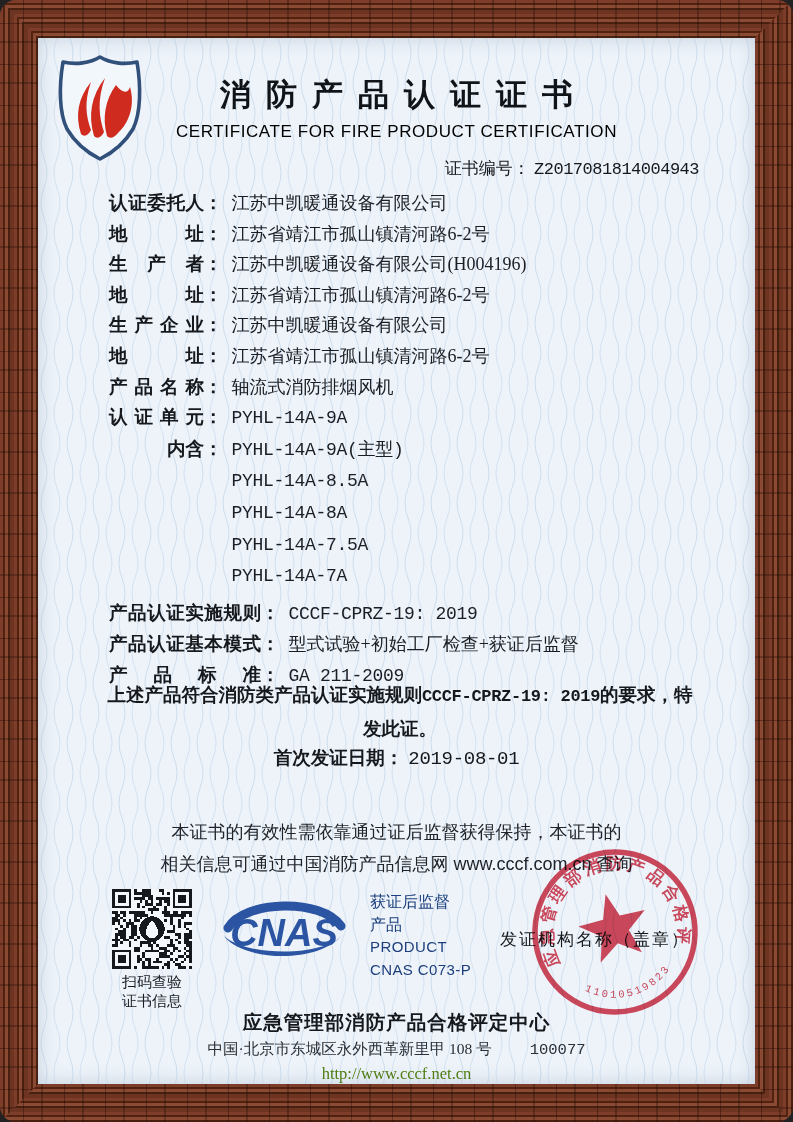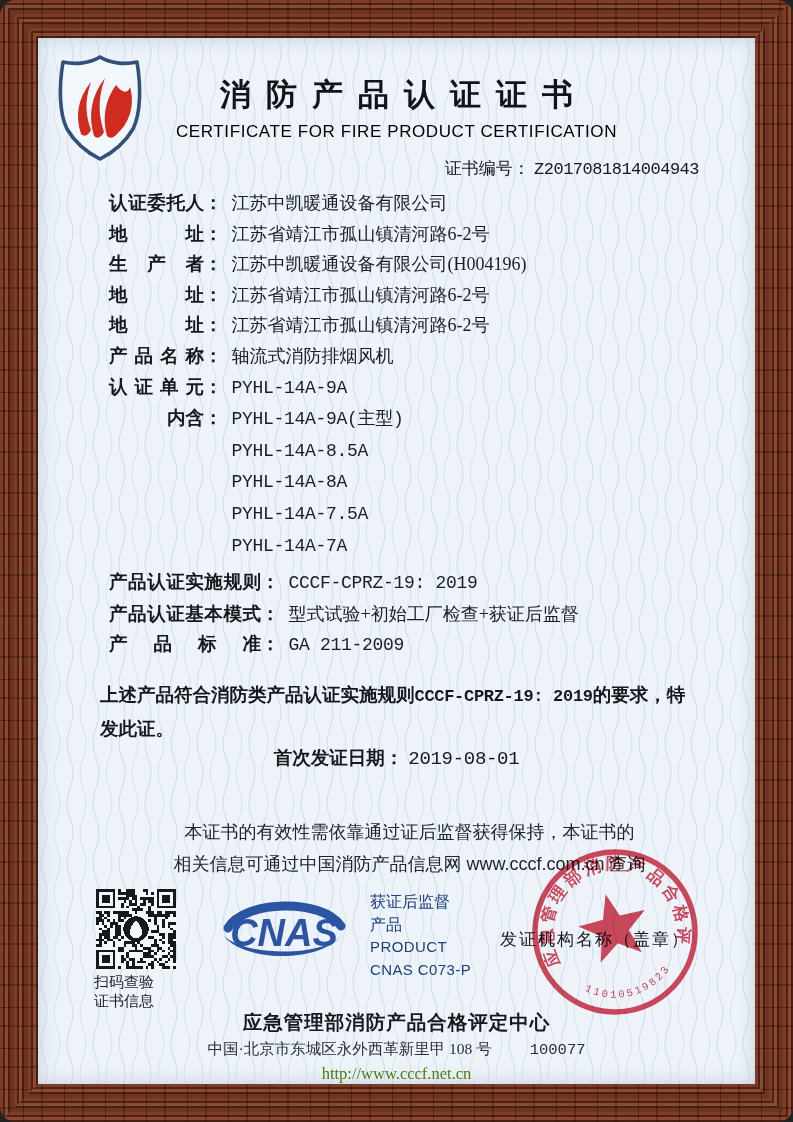--- a/index.html
+++ b/index.html
@@ -39,33 +39,33 @@
        font-family:"Liberation Sans",sans-serif;font-weight:700;font-size:18.5px;vertical-align:baseline;}
   .colon{font-family:"Liberation Sans",sans-serif;font-weight:700;font-size:18.5px;}
   .row.inner .lbl{text-align-last:right;}
   .row.wide .lbl{width:152px;}
   .row.gap{margin-top:6px;}
   .val{font-size:18px;margin-left:9px;color:#1a1e24;}
   .mono{font-family:"Liberation Mono",monospace;font-size:18px;letter-spacing:-.3px;}
   .hidden{visibility:hidden;}
   
   .statement{position:absolute;left:62px;top:641px;width:600px;line-height:31.5px;
-             font-family:"Liberation Sans",sans-serif;font-weight:700;font-size:18.5px;}
+             font-family:"Liberation Sans",sans-serif;font-weight:700;font-size:18.5px;text-align:center;}
   .statement .mono{font-weight:700;font-size:17px;}
   .first-issue{position:absolute;left:0;top:707px;width:100%;text-align:center;
                font-family:"Liberation Sans",sans-serif;font-weight:700;font-size:18.5px;}
   .first-issue .mono{font-weight:400;font-size:19px;}
   .issue-line{position:absolute;left:62px;top:738px;width:620px;
               font-family:"Liberation Sans",sans-serif;font-weight:700;font-size:18.5px;}
   .issue-line .val2{font-family:"Liberation Serif",serif;font-weight:400;font-size:18px;}
   .issue-line .spacer{display:inline-block;width:26px;}
   .notice{position:absolute;left:0;top:778px;width:100%;text-align:center;line-height:32px;
-          font-family:"Liberation Sans",sans-serif;font-size:18px;color:#20252b;padding-left:13px;}
+          font-family:"Liberation Sans",sans-serif;font-size:18px;color:#20252b;}
   
-  .qr-wrap{position:absolute;left:56px;top:851px;width:84px;}
+  .qr-wrap{position:absolute;left:72px;top:851px;width:84px;text-align:center;}
   .qr-wrap svg{width:80px;height:80px;display:block;margin:0 auto;}
   .qr-caption{font-size:15px;line-height:19px;margin-top:4px;color:#1a1e24;}
   .cnas-logo{position:absolute;left:178px;top:856px;width:136px;height:72px;}
   .cnas-text{position:absolute;left:332px;top:853px;line-height:22.5px;color:#1d3f7d;
              font-family:"Liberation Sans",sans-serif;font-size:16px;}
   .cnas-text .en{font-size:15px;letter-spacing:.4px;}
   .issuer-caption{position:absolute;left:462px;top:890px;z-index:1;font-size:17px;
                   letter-spacing:2px;white-space:nowrap;color:#14171b;}
   .stamp{position:absolute;left:487px;top:804px;width:180px;height:180px;z-index:2;
          mix-blend-mode:multiply;opacity:.92;}
@@ -112,20 +112,23 @@
         <span class="lbl">认证委托人</span><span class="colon">：</span><span class="val">江苏中凯暖通设备有限公司</span>
       </div>
       <div class="row">
         <span class="lbl">地址</span><span class="colon">：</span><span class="val">江苏省靖江市孤山镇清河路6-2号</span>
       </div>
       <div class="row">
         <span class="lbl">生产者</span><span class="colon">：</span><span class="val">江苏中凯暖通设备有限公司(H004196)</span>
       </div>
       <div class="row">
         <span class="lbl">地址</span><span class="colon">：</span><span class="val">江苏省靖江市孤山镇清河路6-2号</span>
+      </div>
+      <div class="row">
+        <span class="lbl">生产企业</span><span class="colon">：</span><span class="val">江苏中凯暖通设备有限公司</span>
       </div>
       <div class="row">
         <span class="lbl">地址</span><span class="colon">：</span><span class="val">江苏省靖江市孤山镇清河路6-2号</span>
       </div>
       <div class="row">
         <span class="lbl">产品名称</span><span class="colon">：</span><span class="val">轴流式消防排烟风机</span>
       </div>
       <div class="row">
         <span class="lbl">认证单元</span><span class="colon">：</span><span class="val mono">PYHL-14A-9A</span>
       </div>

